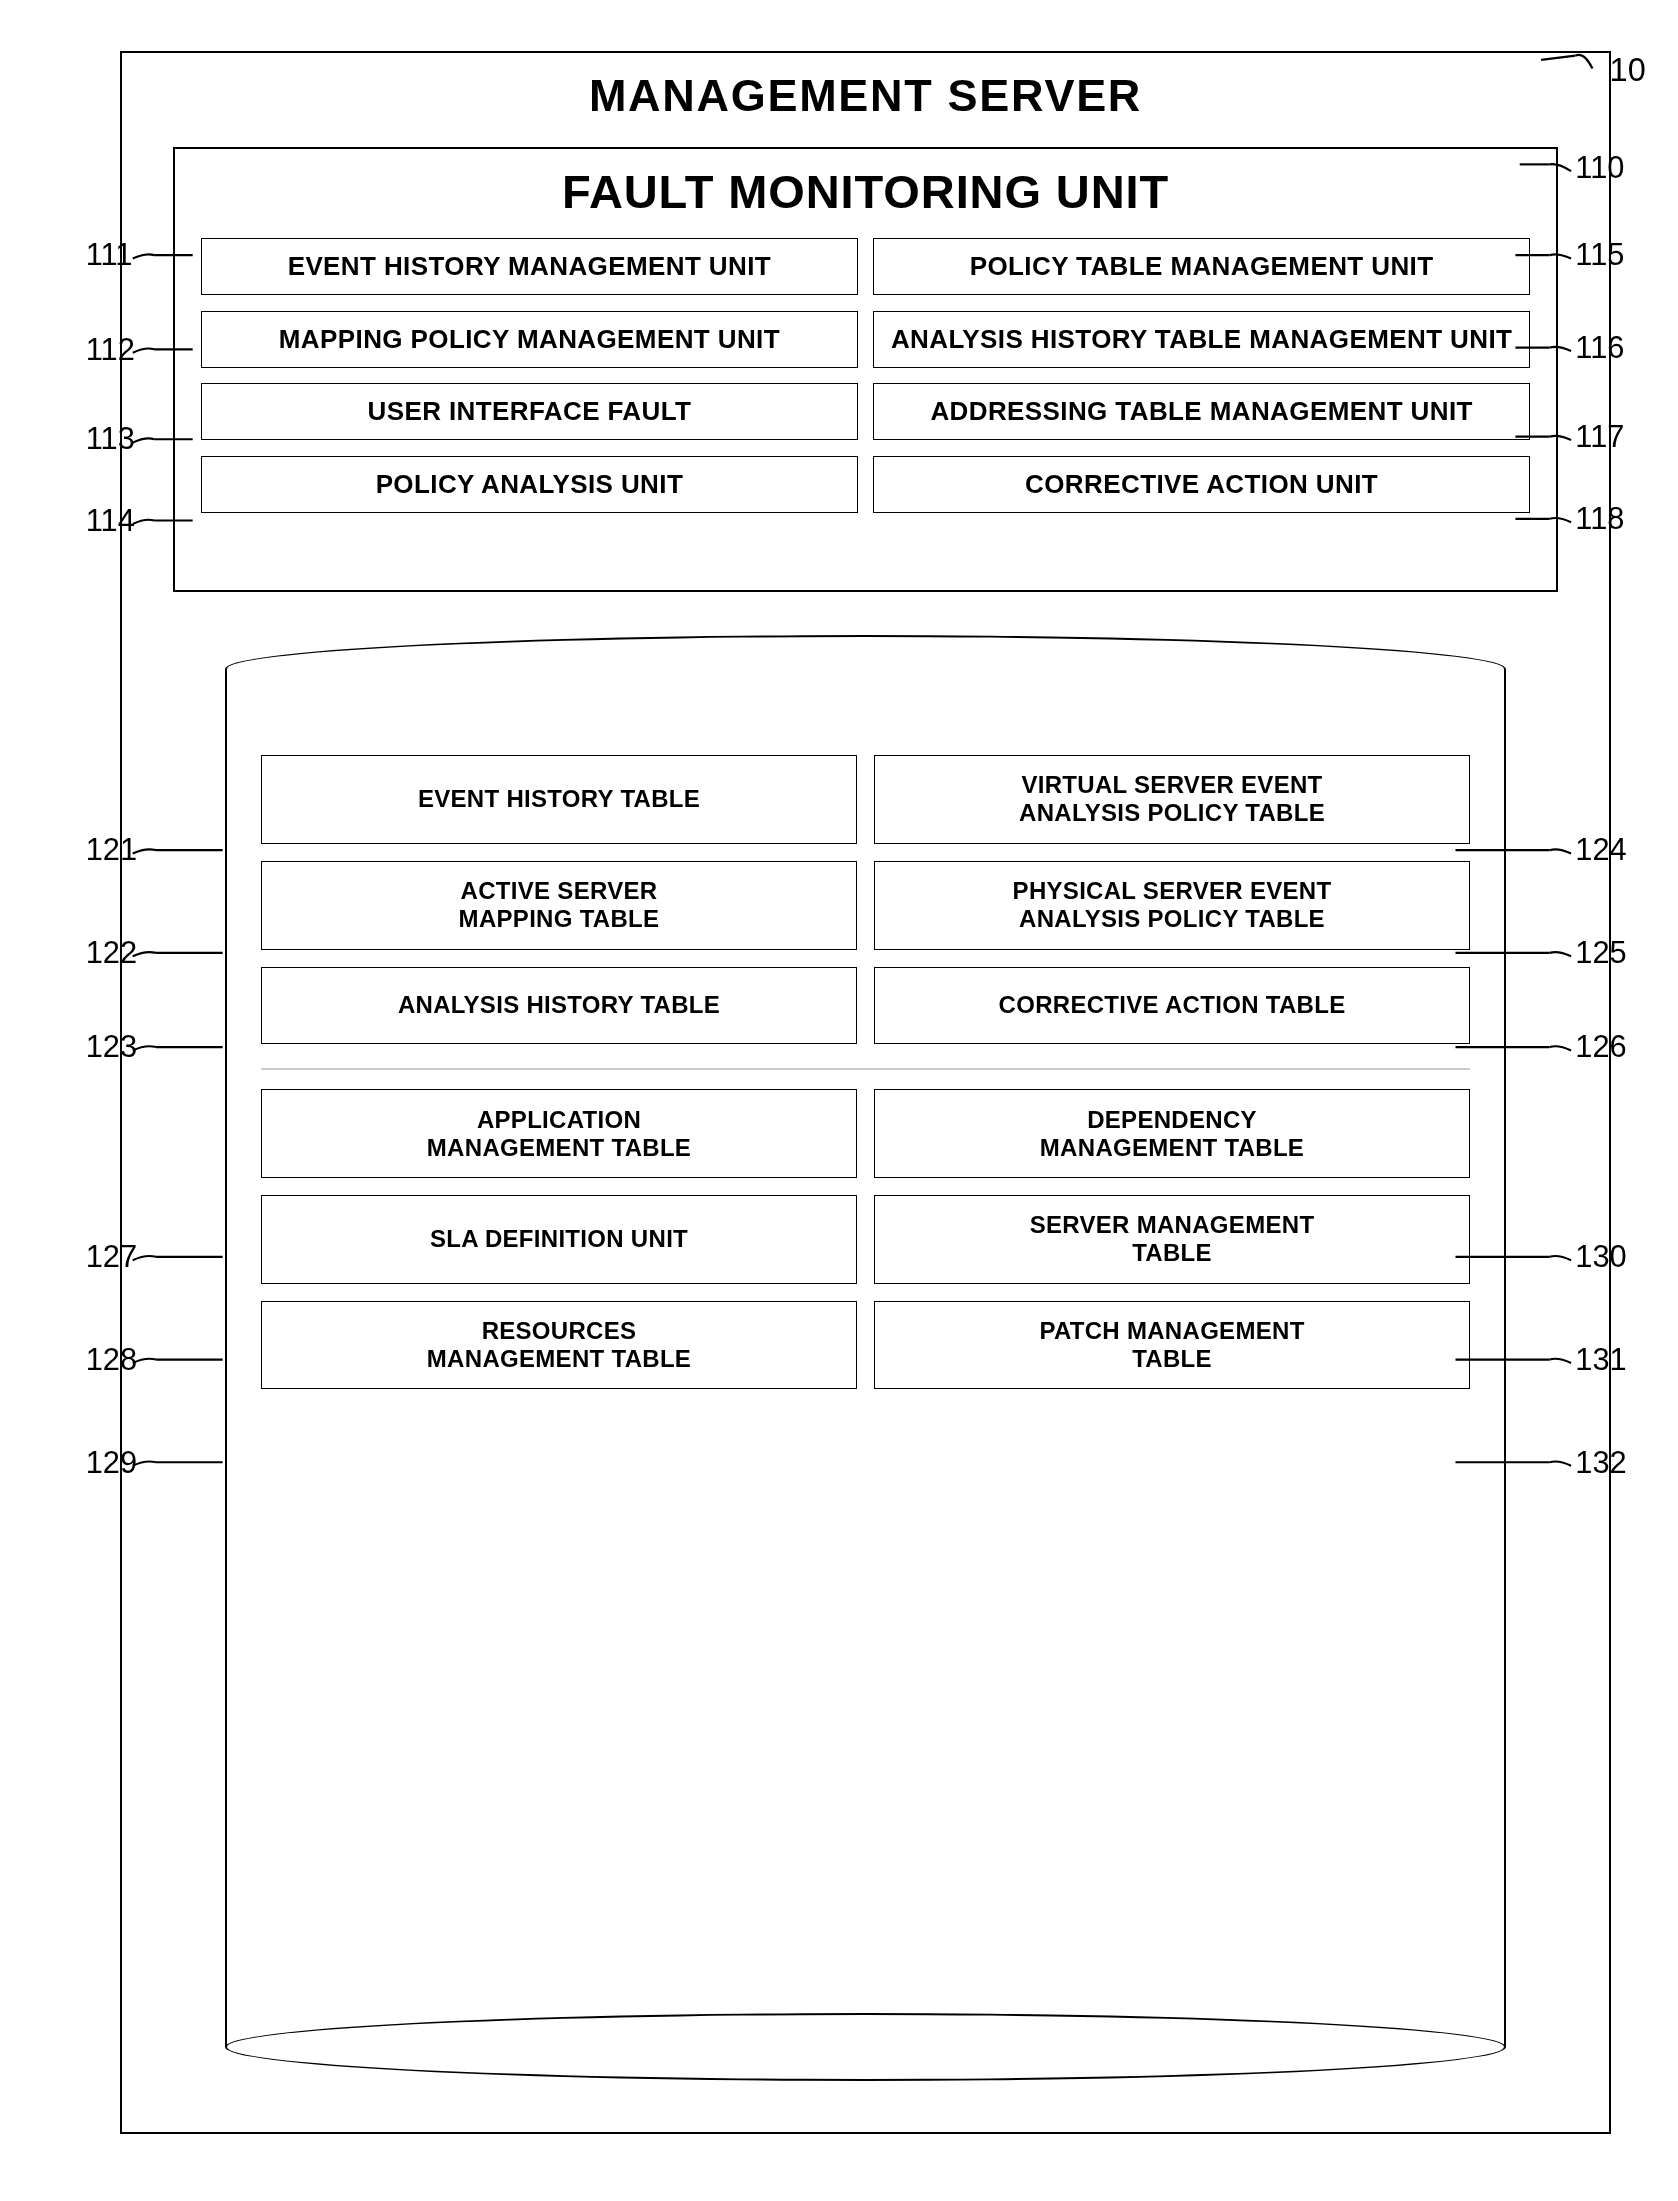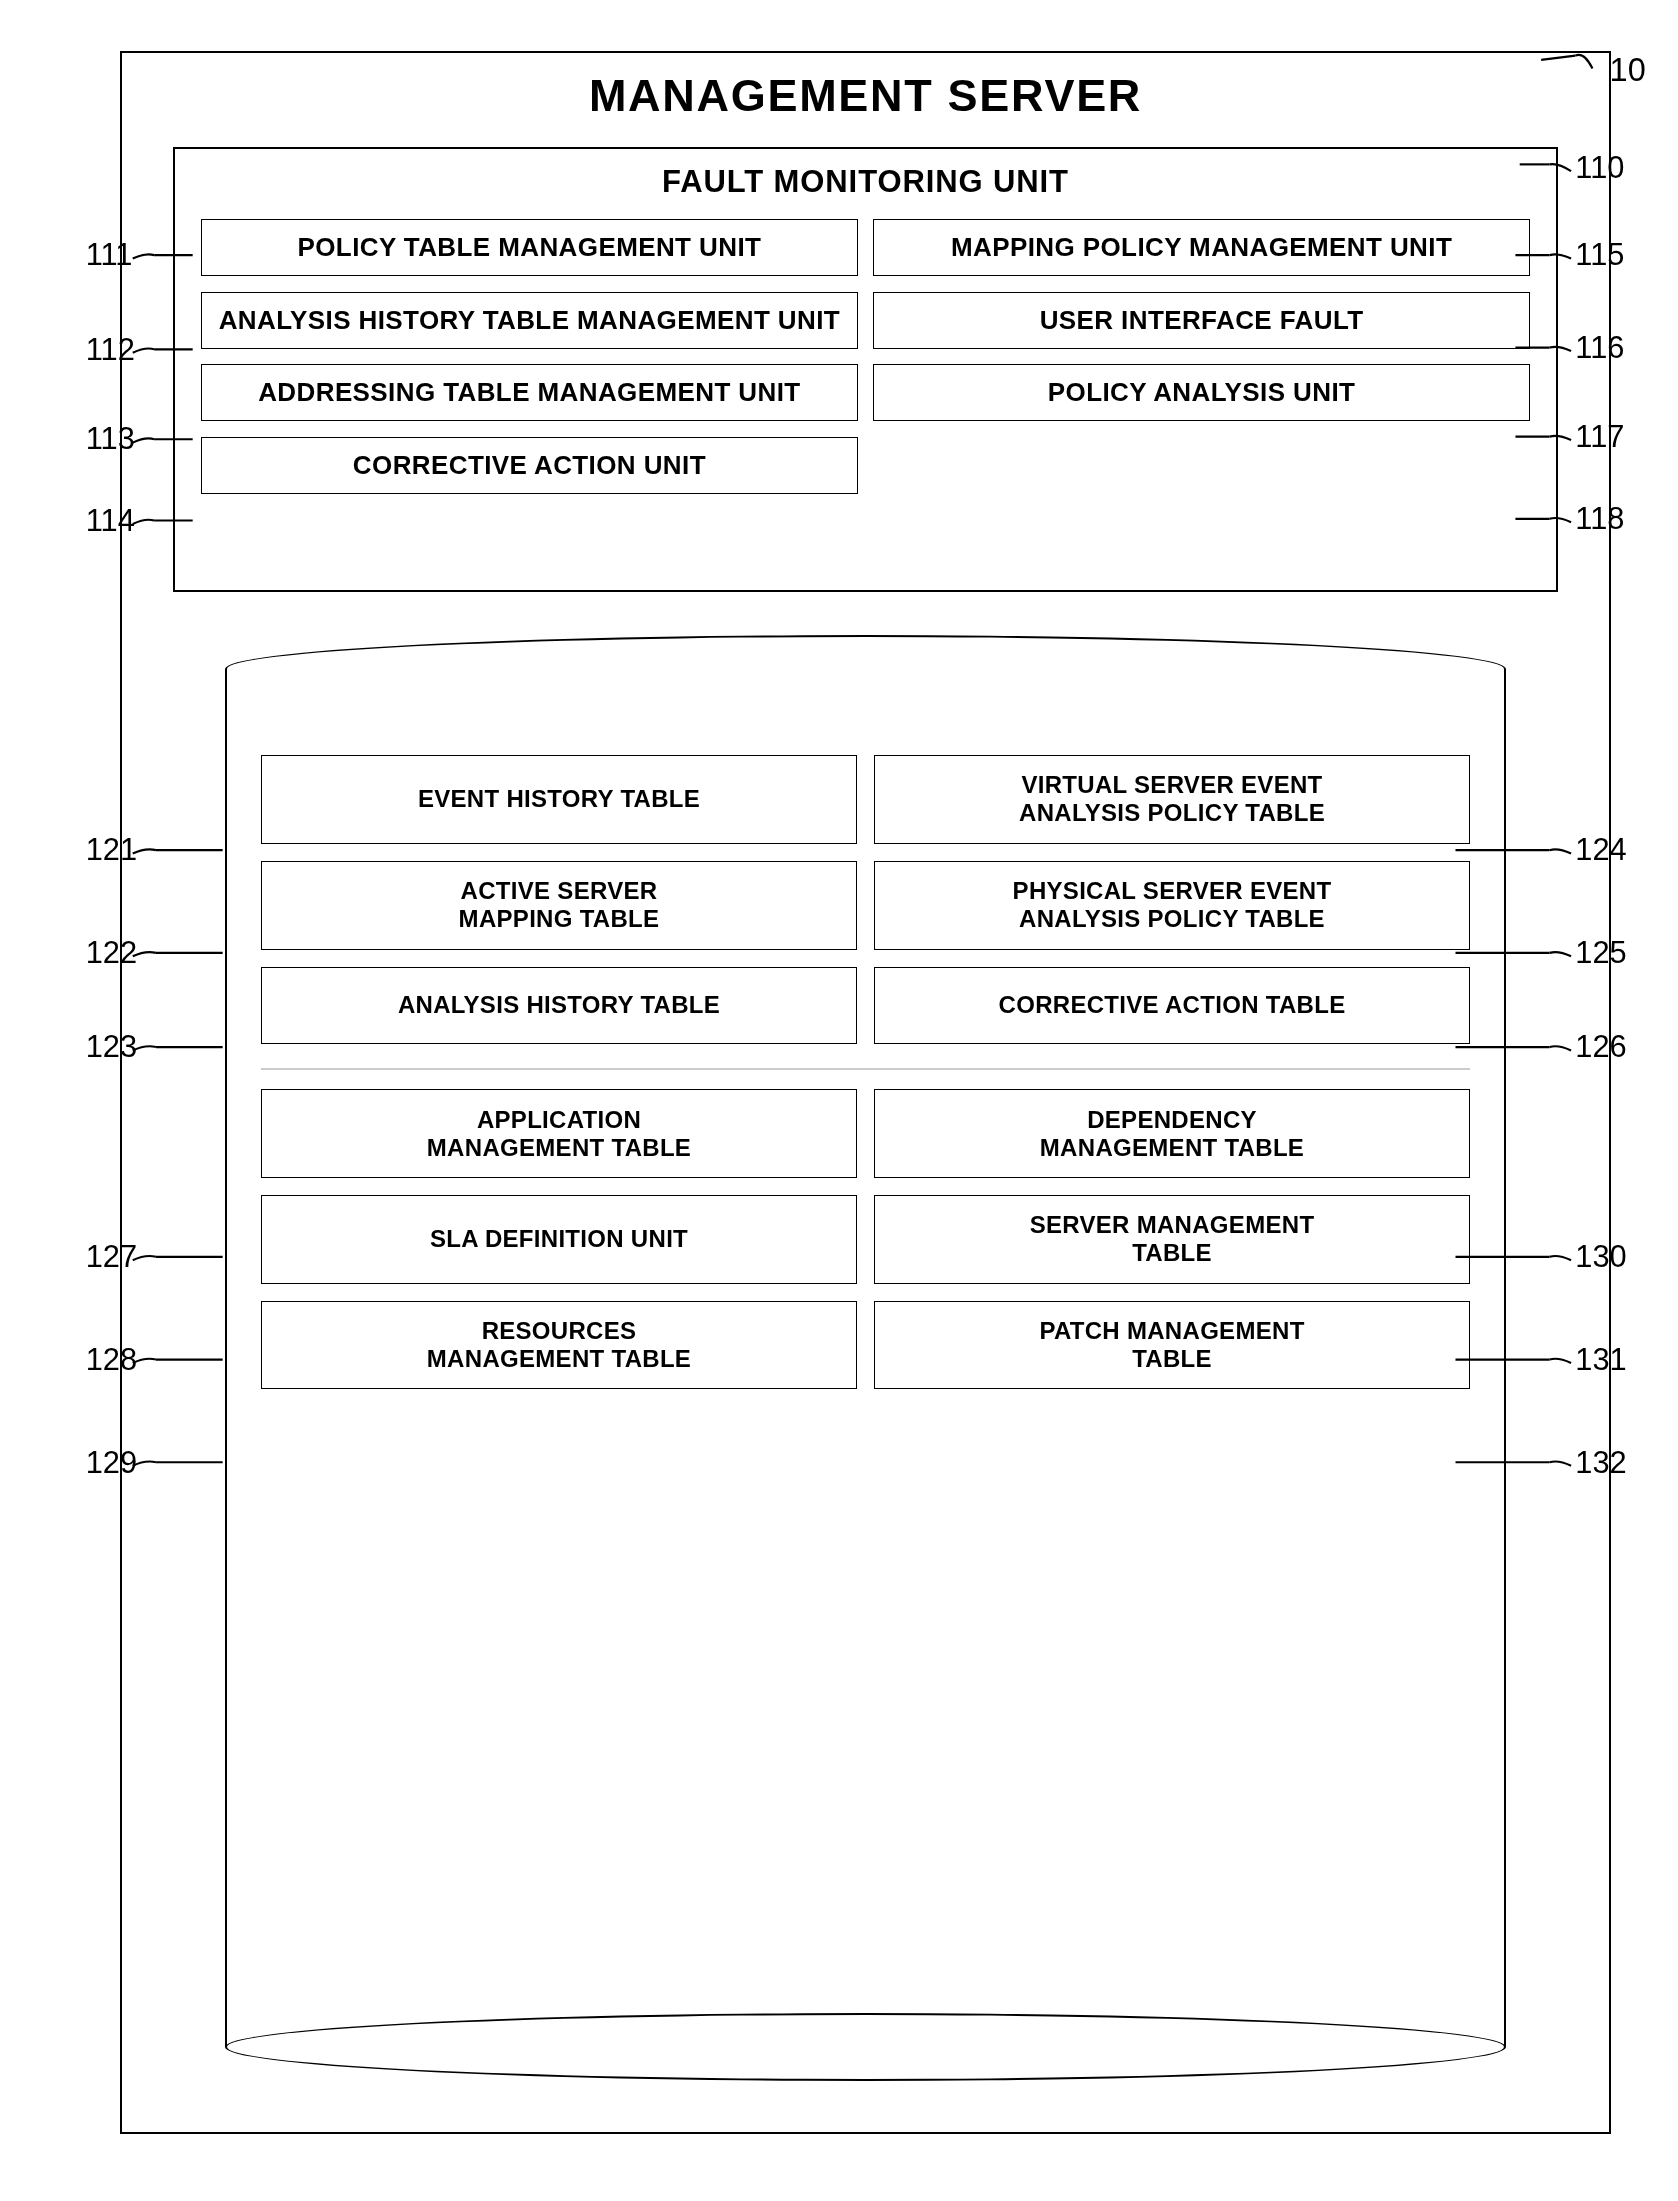--- a/index.html
+++ b/index.html
@@ -43,21 +43,21 @@
       position: absolute;
       top: 94px;
       left: 51px;
       right: 51px;
       height: 445px;
       border: 2.6px solid #000;
       background: #fff;
     }
     .fault-monitoring-title {
       text-align: center;
-      font-size: 31px;
+      font-size: 47px;
       font-weight: bold;
       padding-top: 15.4px;
       letter-spacing: 0.9px;
     }
     .units-grid {
       display: grid;
       grid-template-columns: 1fr 1fr;
       gap: 15.4px;
       padding: 19px 26px;
     }
@@ -169,20 +169,21 @@
 
 <div class="page">
 
   <div class="outer-box">
 
     <div class="title-management-server">MANAGEMENT SERVER</div>
 
     <div class="fault-monitoring-box">
       <div class="fault-monitoring-title">FAULT MONITORING UNIT</div>
       <div class="units-grid">
+        <div class="unit-box">EVENT HISTORY MANAGEMENT UNIT</div>
         <div class="unit-box">POLICY TABLE MANAGEMENT UNIT</div>
         <div class="unit-box">MAPPING POLICY MANAGEMENT UNIT</div>
         <div class="unit-box">ANALYSIS HISTORY TABLE MANAGEMENT UNIT</div>
         <div class="unit-box">USER INTERFACE FAULT</div>
         <div class="unit-box">ADDRESSING TABLE MANAGEMENT UNIT</div>
         <div class="unit-box">POLICY ANALYSIS UNIT</div>
         <div class="unit-box">CORRECTIVE ACTION UNIT</div>
       </div>
     </div>
 

